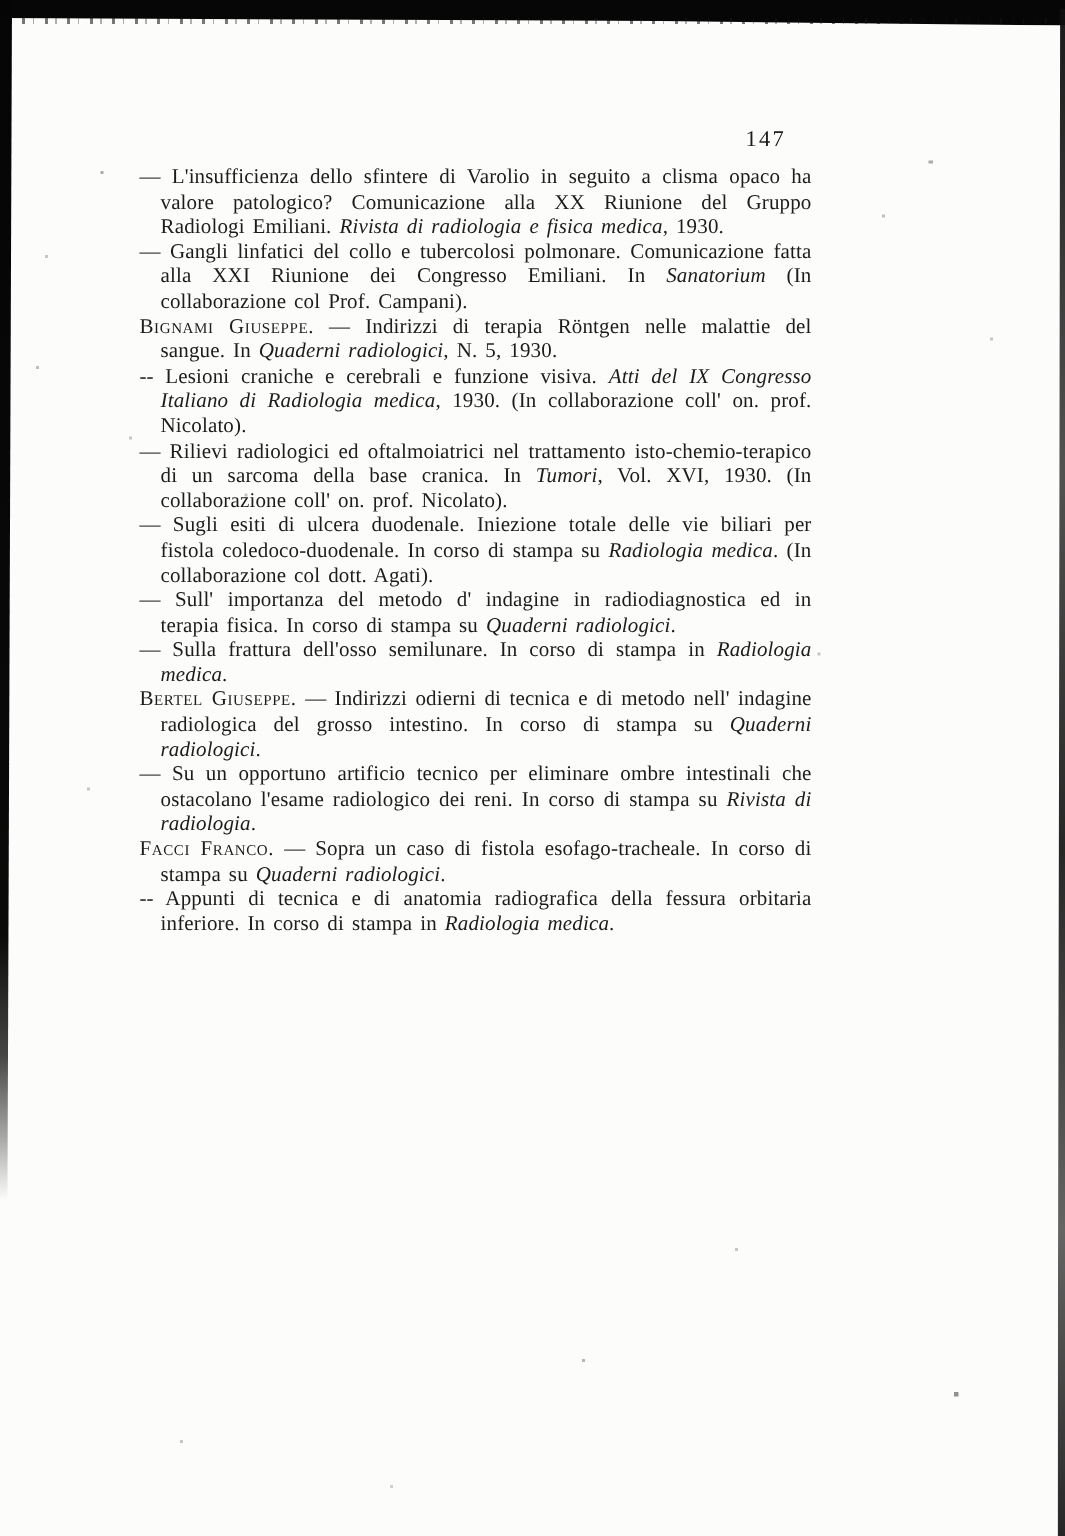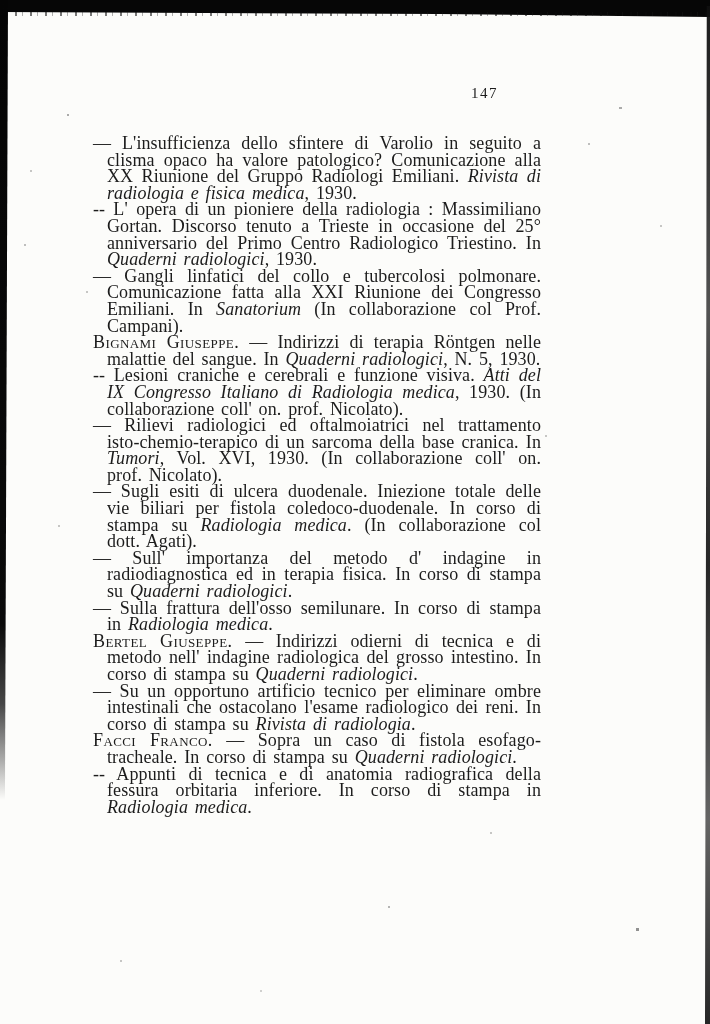--- a/index.html
+++ b/index.html
@@ -54,30 +54,30 @@
       rgba(15,15,15,0.95) 0%, rgba(40,40,40,0.8) 30%,
       rgba(15,15,15,0.9) 55%, rgba(50,50,50,0.75) 80%,
       rgba(15,15,15,0.9) 100%);
     clip-path: polygon(35% 0, 100% 0, 100% 100%, 0 100%, 20% 50%);
     z-index: 5;
   }
 
   
   .page-number {
     position: absolute;
-    left: 471px; top: 85px;
+    left: 497px; top: 85px;
     font-size: 15px;
     letter-spacing: 1.5px;
     z-index: 2;
   }
   .bibliography {
     position: absolute;
-    left: 93px; top: 135px;
+    left: 93px; top: 111px;
     width: 448px;
-    font-size: 18px;
+    font-size: 14px;
     line-height: 16.6px;
     text-align: justify;
     word-spacing: 0.12em;
     letter-spacing: 0.1px;
     z-index: 2;
   }
   .entry {
     margin: 0;
     padding-left: 14px;
     text-indent: -14px;
@@ -120,21 +120,20 @@
 
 <div class="edge-top"></div>
 <div class="edge-top-noise"></div>
 <div class="edge-left"></div>
 <div class="edge-right"></div>
 
 <div class="page-number">147</div>
 
 <main class="bibliography" id="bib">
     <p class="entry"><span class="dash">—</span> <span class="plain">L'insufficienza dello sfintere di Varolio in seguito a clisma opaco ha valore patologico? Comunicazione alla XX Riunione del Gruppo Radiologi Emiliani. </span><span class="italic">Rivista di radiologia e fisica medica</span><span class="plain">, 1930.</span></p>
-    <p class="entry"><span class="dash">--</span> <span class="plain">L' opera di un pioniere della radiologia : Massimiliano Gortan. Discorso tenuto a Trieste in occasione del 25° anniversario del Primo Centro Radiologico Triestino. In </span><span class="italic">Quaderni radiologici</span><span class="plain">, 1930.</span></p>
     <p class="entry"><span class="dash">—</span> <span class="plain">Gangli linfatici del collo e tubercolosi polmonare. Comunicazione fatta alla XXI Riunione dei Congresso Emiliani. In </span><span class="italic">Sanatorium</span><span class="plain"> (In collaborazione col Prof. Campani).</span></p>
     <p class="entry new-group"><span class="author">Bignami Giuseppe.</span> <span class="dash">—</span> <span class="plain">Indirizzi di terapia Röntgen nelle malattie del sangue. In </span><span class="italic">Quaderni radiologici</span><span class="plain">, N. 5, 1930.</span></p>
     <p class="entry"><span class="dash">--</span> <span class="plain">Lesioni craniche e cerebrali e funzione visiva. </span><span class="italic">Atti del IX Congresso Italiano di Radiologia medica</span><span class="plain">, 1930. (In collaborazione coll' on. prof. Nicolato).</span></p>
     <p class="entry"><span class="dash">—</span> <span class="plain">Rilievi radiologici ed oftalmoiatrici nel trattamento isto-chemio-terapico di un sarcoma della base cranica. In </span><span class="italic">Tumori</span><span class="plain">, Vol. XVI, 1930. (In collaborazione coll' on. prof. Nicolato).</span></p>
     <p class="entry"><span class="dash">—</span> <span class="plain">Sugli esiti di ulcera duodenale. Iniezione totale delle vie biliari per fistola coledoco-duodenale. In corso di stampa su </span><span class="italic">Radiologia medica</span><span class="plain">. (In collaborazione col dott. Agati).</span></p>
     <p class="entry"><span class="dash">—</span> <span class="plain">Sull' importanza del metodo d' indagine in radiodiagnostica ed in terapia fisica. In corso di stampa su </span><span class="italic">Quaderni radiologici</span><span class="plain">.</span></p>
     <p class="entry"><span class="dash">—</span> <span class="plain">Sulla frattura dell'osso semilunare. In corso di stampa in </span><span class="italic">Radiologia medica</span><span class="plain">.</span></p>
     <p class="entry new-group"><span class="author">Bertel Giuseppe.</span> <span class="dash">—</span> <span class="plain">Indirizzi odierni di tecnica e di metodo nell' indagine radiologica del grosso intestino. In corso di stampa su </span><span class="italic">Quaderni radiologici</span><span class="plain">.</span></p>
     <p class="entry"><span class="dash">—</span> <span class="plain">Su un opportuno artificio tecnico per eliminare ombre intestinali che ostacolano l'esame radiologico dei reni. In corso di stampa su </span><span class="italic">Rivista di radiologia</span><span class="plain">.</span></p>
     <p class="entry new-group"><span class="author">Facci Franco.</span> <span class="dash">—</span> <span class="plain">Sopra un caso di fistola esofago-tracheale. In corso di stampa su </span><span class="italic">Quaderni radiologici</span><span class="plain">.</span></p>

